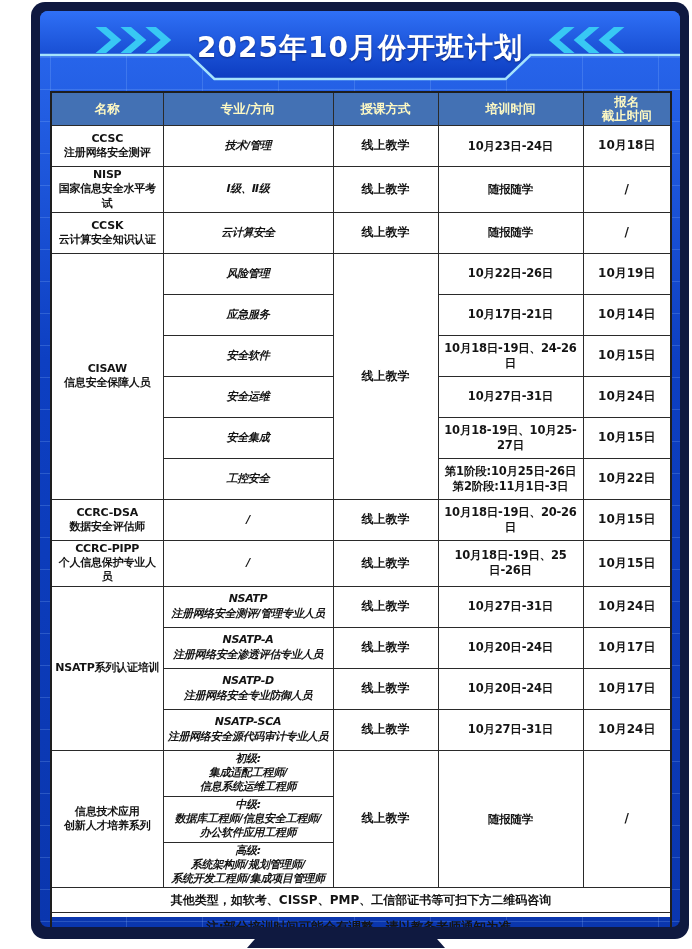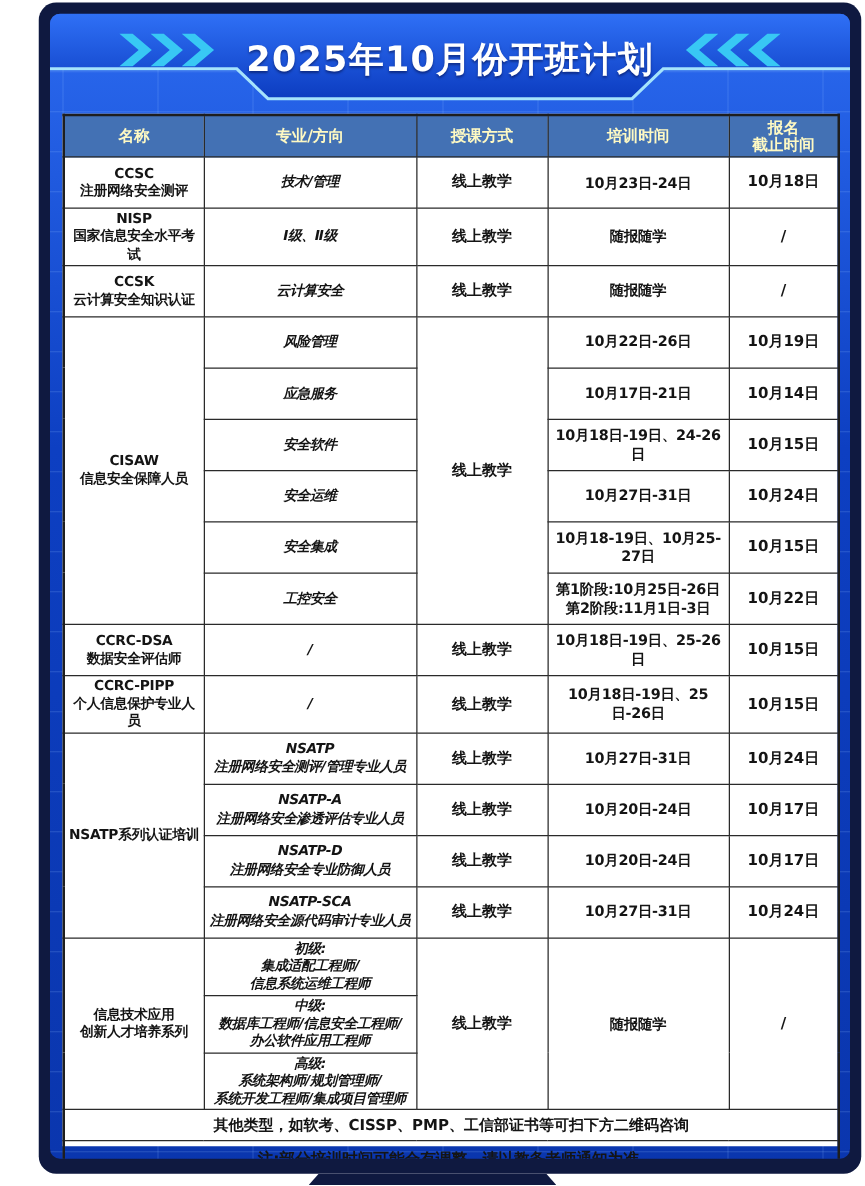--- a/index.html
+++ b/index.html
@@ -179,21 +179,21 @@
               <td class="timecol">第1阶段:10月25日-26日
 第2阶段:11月1日-3日</td>
               <td class="dlcol">10月22日</td>
             </tr>
 
             <tr class="rr">
               <td class="namecol">CCRC-DSA
 数据安全评估师</td>
               <td class="majorcol">/</td>
               <td class="modecol">线上教学</td>
-              <td class="timecol">10月18日-19日、25-26日</td>
+              <td class="timecol">10月18日-19日、20-26日</td>
               <td class="dlcol">10月15日</td>
             </tr>
             <tr class="rr">
               <td class="namecol">CCRC-PIPP
 个人信息保护专业人员</td>
               <td class="majorcol">/</td>
               <td class="modecol">线上教学</td>
               <td class="timecol">10月18日-19日、25日-26日</td>
               <td class="dlcol">10月15日</td>
             </tr>

